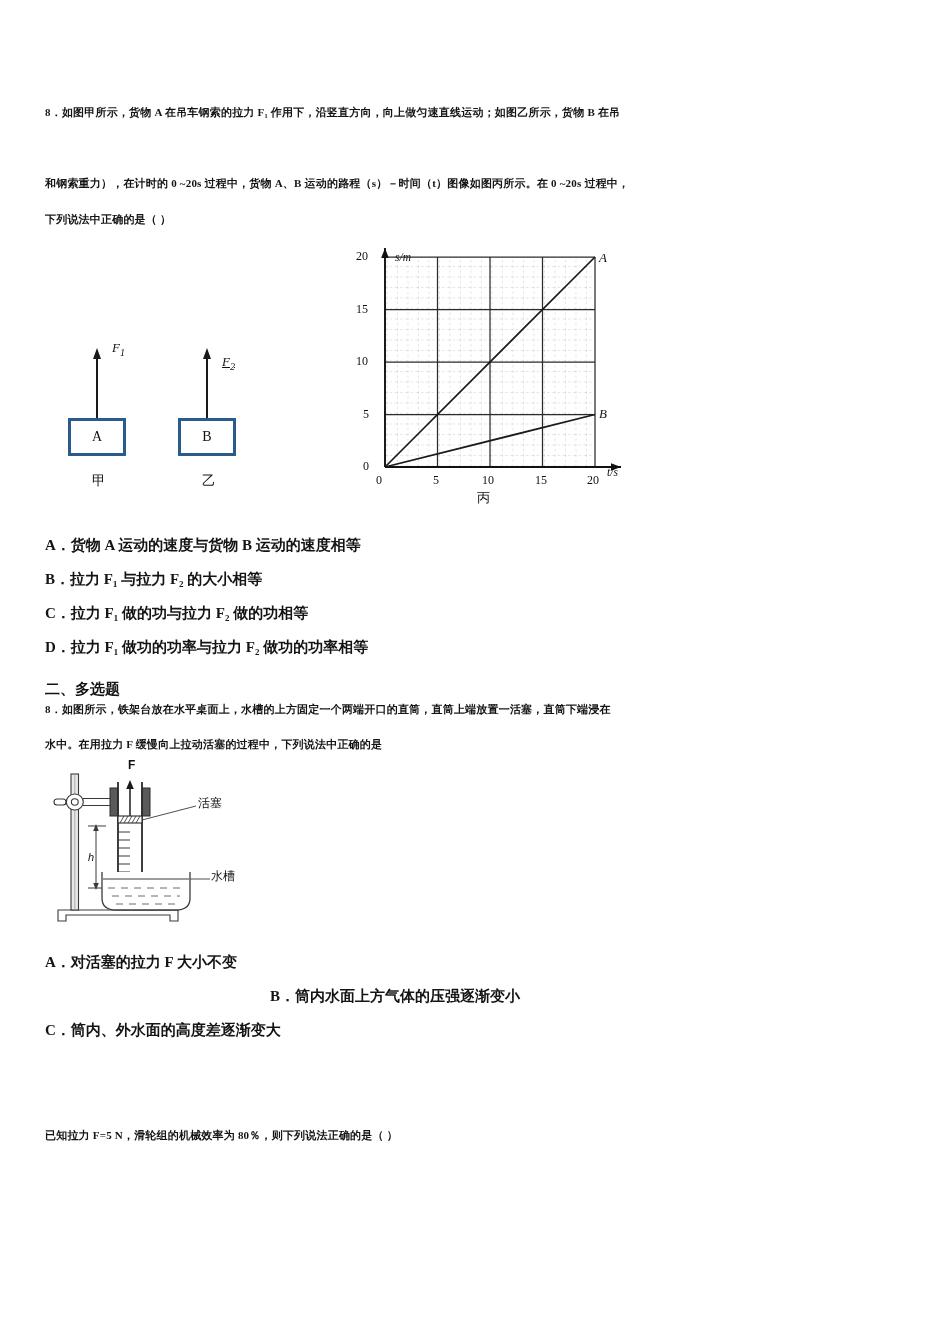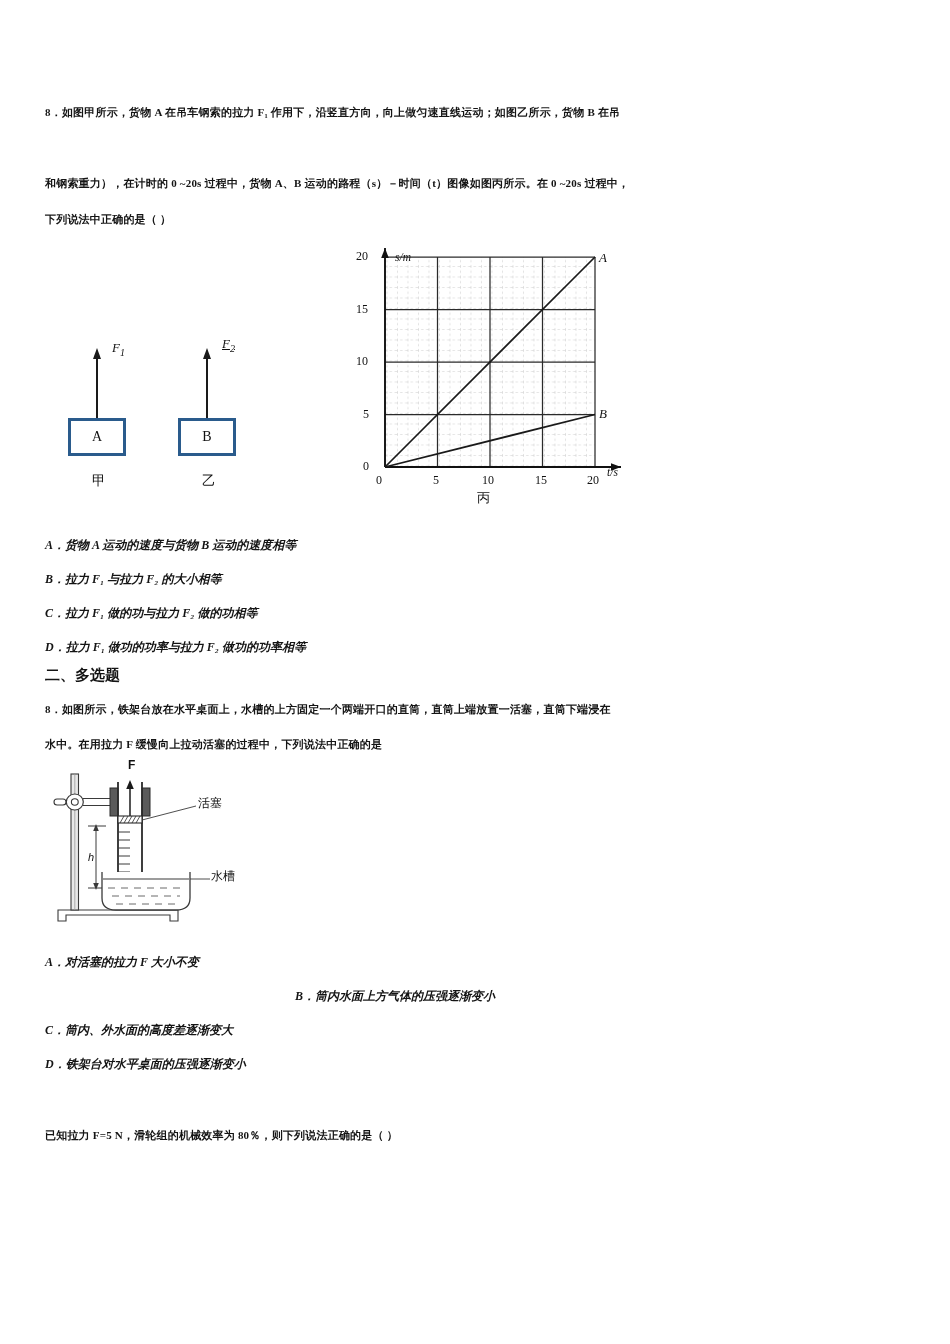--- a/index.html
+++ b/index.html
@@ -31,33 +31,33 @@
     font-weight: bold;
     line-height: 35px;
     letter-spacing: 0.2px;
     text-align: justify;
     color: #141414;
   }
   .opt {
     position: absolute;
     left: 45px;
     width: 700px;
-    font-size: 12px;
+    font-size: 15px;
     font-weight: bold;
     line-height: 34px;
     color: #141414;
-    font-style: italic;
   }
   .opt .ltr { letter-spacing: 0px; }
   .sec {
     position: absolute;
     left: 45px;
     font-size: 15px;
     font-weight: bold;
     color: #141414;
+    margin-top: 14px;
   }
   sub { font-size: 10px; font-style: italic; }
 
   
   .fig-ab {
     position: absolute;
     left: 60px;
     top: 330px;
     width: 230px;
     height: 175px;
@@ -168,21 +168,21 @@
     <div class="flabel" style="left:52px; top:10px;">
       <span>F</span><sub>1</sub>
     </div>
     <div class="box" style="left:8px; top:88px;">
       <span>A</span>
     </div>
     <div class="caption" style="left:32px; top:142px;">甲</div>
 
     <div class="arrow-head" style="left:142.5px; top:18px;"></div>
     <div class="arrow-line" style="left:146.2px; top:28px; height:60px;"></div>
-    <div class="flabel" style="left:162px; top:6px;text-decoration:underline;">
+    <div class="flabel" style="left:162px; top:24px;text-decoration:underline;">
       <span>F</span><sub>2</sub>
     </div>
     <div class="box" style="left:118px; top:88px;">
       <span>B</span>
     </div>
     <div class="caption" style="left:142px; top:142px;">乙</div>
   </div>
 
   <div class="fig-graph">
     <svg width="285" height="262" viewBox="0 0 285 262">
@@ -350,19 +350,16 @@
 
   <div class="opt" style="top:945px;">
     <span class="ltr">A．</span><span>对活塞的拉力 F 大小不变</span>
   </div>
   <div class="opt" style="top:979px;text-align:center;">
     <span class="ltr">B．</span><span>筒内水面上方气体的压强逐渐变小</span>
   </div>
   <div class="opt" style="top:1013px;">
     <span class="ltr">C．</span><span>筒内、外水面的高度差逐渐变大</span>
   </div>
-  <div class="opt" style="top:1047px;">
-    <span class="ltr">D．</span><span>铁架台对水平桌面的压强逐渐变小</span>
-  </div>
 
   <div class="qtext" style="top:1118px;">已知拉力 F=5 N，滑轮组的机械效率为 80％，则下列说法正确的是（      ）</div>
 
 </div>
 
 </body></html>

